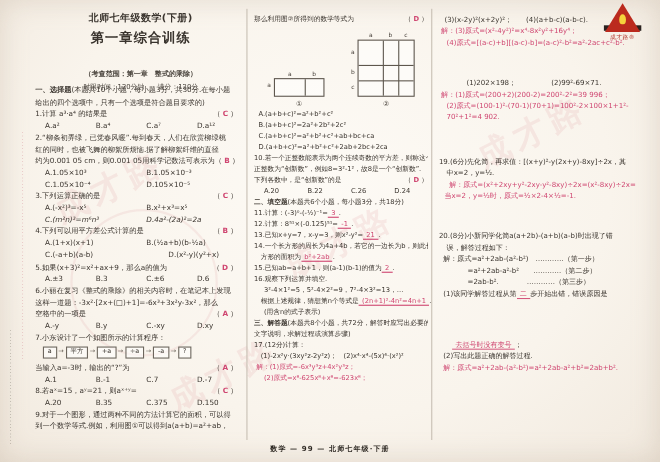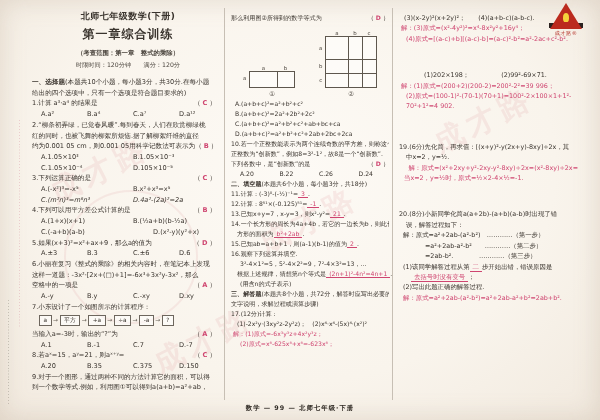--- a/index.html
+++ b/index.html
@@ -23,21 +23,21 @@
   .wmcircle{position:absolute;border:2px solid rgba(214,120,134,.12);border-radius:50%;pointer-events:none;}
   
   .vred{position:absolute;left:17px;top:120px;height:215px;writing-mode:vertical-rl;
         font-size:4.5px;letter-spacing:1.5px;color:#cf7a8a;overflow:hidden;}
   .vblack{position:absolute;left:6px;top:300px;height:105px;writing-mode:vertical-rl;
         font-size:4.5px;letter-spacing:1.5px;color:#6a6259;overflow:hidden;}
   
   .header{position:absolute;left:36px;top:10px;width:184px;text-align:center;}
   .h1{font-size:9px;font-weight:bold;letter-spacing:.5px;}
   .h2{font-size:12px;font-weight:bold;margin-top:3px;letter-spacing:1px;}
-  .h3{font-size:6.4px;font-weight:bold;margin-top:6px;color:#4a443d;}
+  .h3{font-size:6.4px;font-weight:bold;margin-top:20px;color:#4a443d;}
   .h4{font-size:6.2px;margin-top:3px;color:#4a443d;}
   
   .sep{position:absolute;top:8px;height:392px;width:1px;background:var(--line);}
   
   .col{position:absolute;}
   #col-left{left:32px;top:77px;width:184px;}
   #col-mid{left:231px;top:13px;width:158px;}
   #col-right{left:399px;top:13px;width:177px;}
   .line{white-space:nowrap;overflow:hidden;}
   #col-left  .line{font-size:6.6px;line-height:10.7px;width:184px;}
@@ -304,19 +304,19 @@
       <div class="line" style="padding-left: 7px;"><span><span>中x=2，y=½.</span></span></div>
       <div class="line" style="padding-left: 2px; text-align: right;"><span><span class="sr">解：原式=(x²+2xy+y²-2xy-y²-8xy)÷2x=(x²-8xy)÷2x=</span></span></div>
       <div class="line" style="padding-left: 5px;"><span><span class="sr">当x=2，y=½时，原式=½×2-4×½=-1.</span></span></div>
       <div style="height: 26px;"></div>
       <div class="line"><span><span>20.(8分)小新同学化简a(a+2b)-(a+b)(a-b)时出现了错</span></span></div>
       <div class="line" style="padding-left: 7px;"><span><span>误，解答过程如下：</span></span></div>
       <div class="line" style="padding-left: 4px;"><span><span>解：原式=a²+2ab-(a²-b²)　…………（第一步）</span></span></div>
       <div class="line" style="padding-left: 26px;"><span><span>=a²+2ab-a²-b²　　…………（第二步）</span></span></div>
       <div class="line" style="padding-left: 26px;"><span><span>=2ab-b².　　　　…………（第三步）</span></span></div>
       <div class="line" style="padding-left: 4px;"><span><span>(1)该同学解答过程从第</span><span class="sru">二</span><span>步开始出错，错误原因是</span></span></div>
-      <div class="line" style="padding-left: 12px;"><span><span class="sru">去括号时没有变号</span><span>；</span></span></div>
+      <div class="line" style="padding-left: 12px; margin-top: 36px;"><span><span class="sru">去括号时没有变号</span><span>；</span></span></div>
       <div class="line" style="padding-left: 4px;"><span><span>(2)写出此题正确的解答过程.</span></span></div>
       <div class="line" style="padding-left: 4px;"><span><span class="sr">解：原式=a²+2ab-(a²-b²)=a²+2ab-a²+b²=2ab+b².</span></span></div>
     </div>
 
   <div class="footer">数学 — 99 — 北师七年级·下册</div>
 </div>
 
 </body></html>

